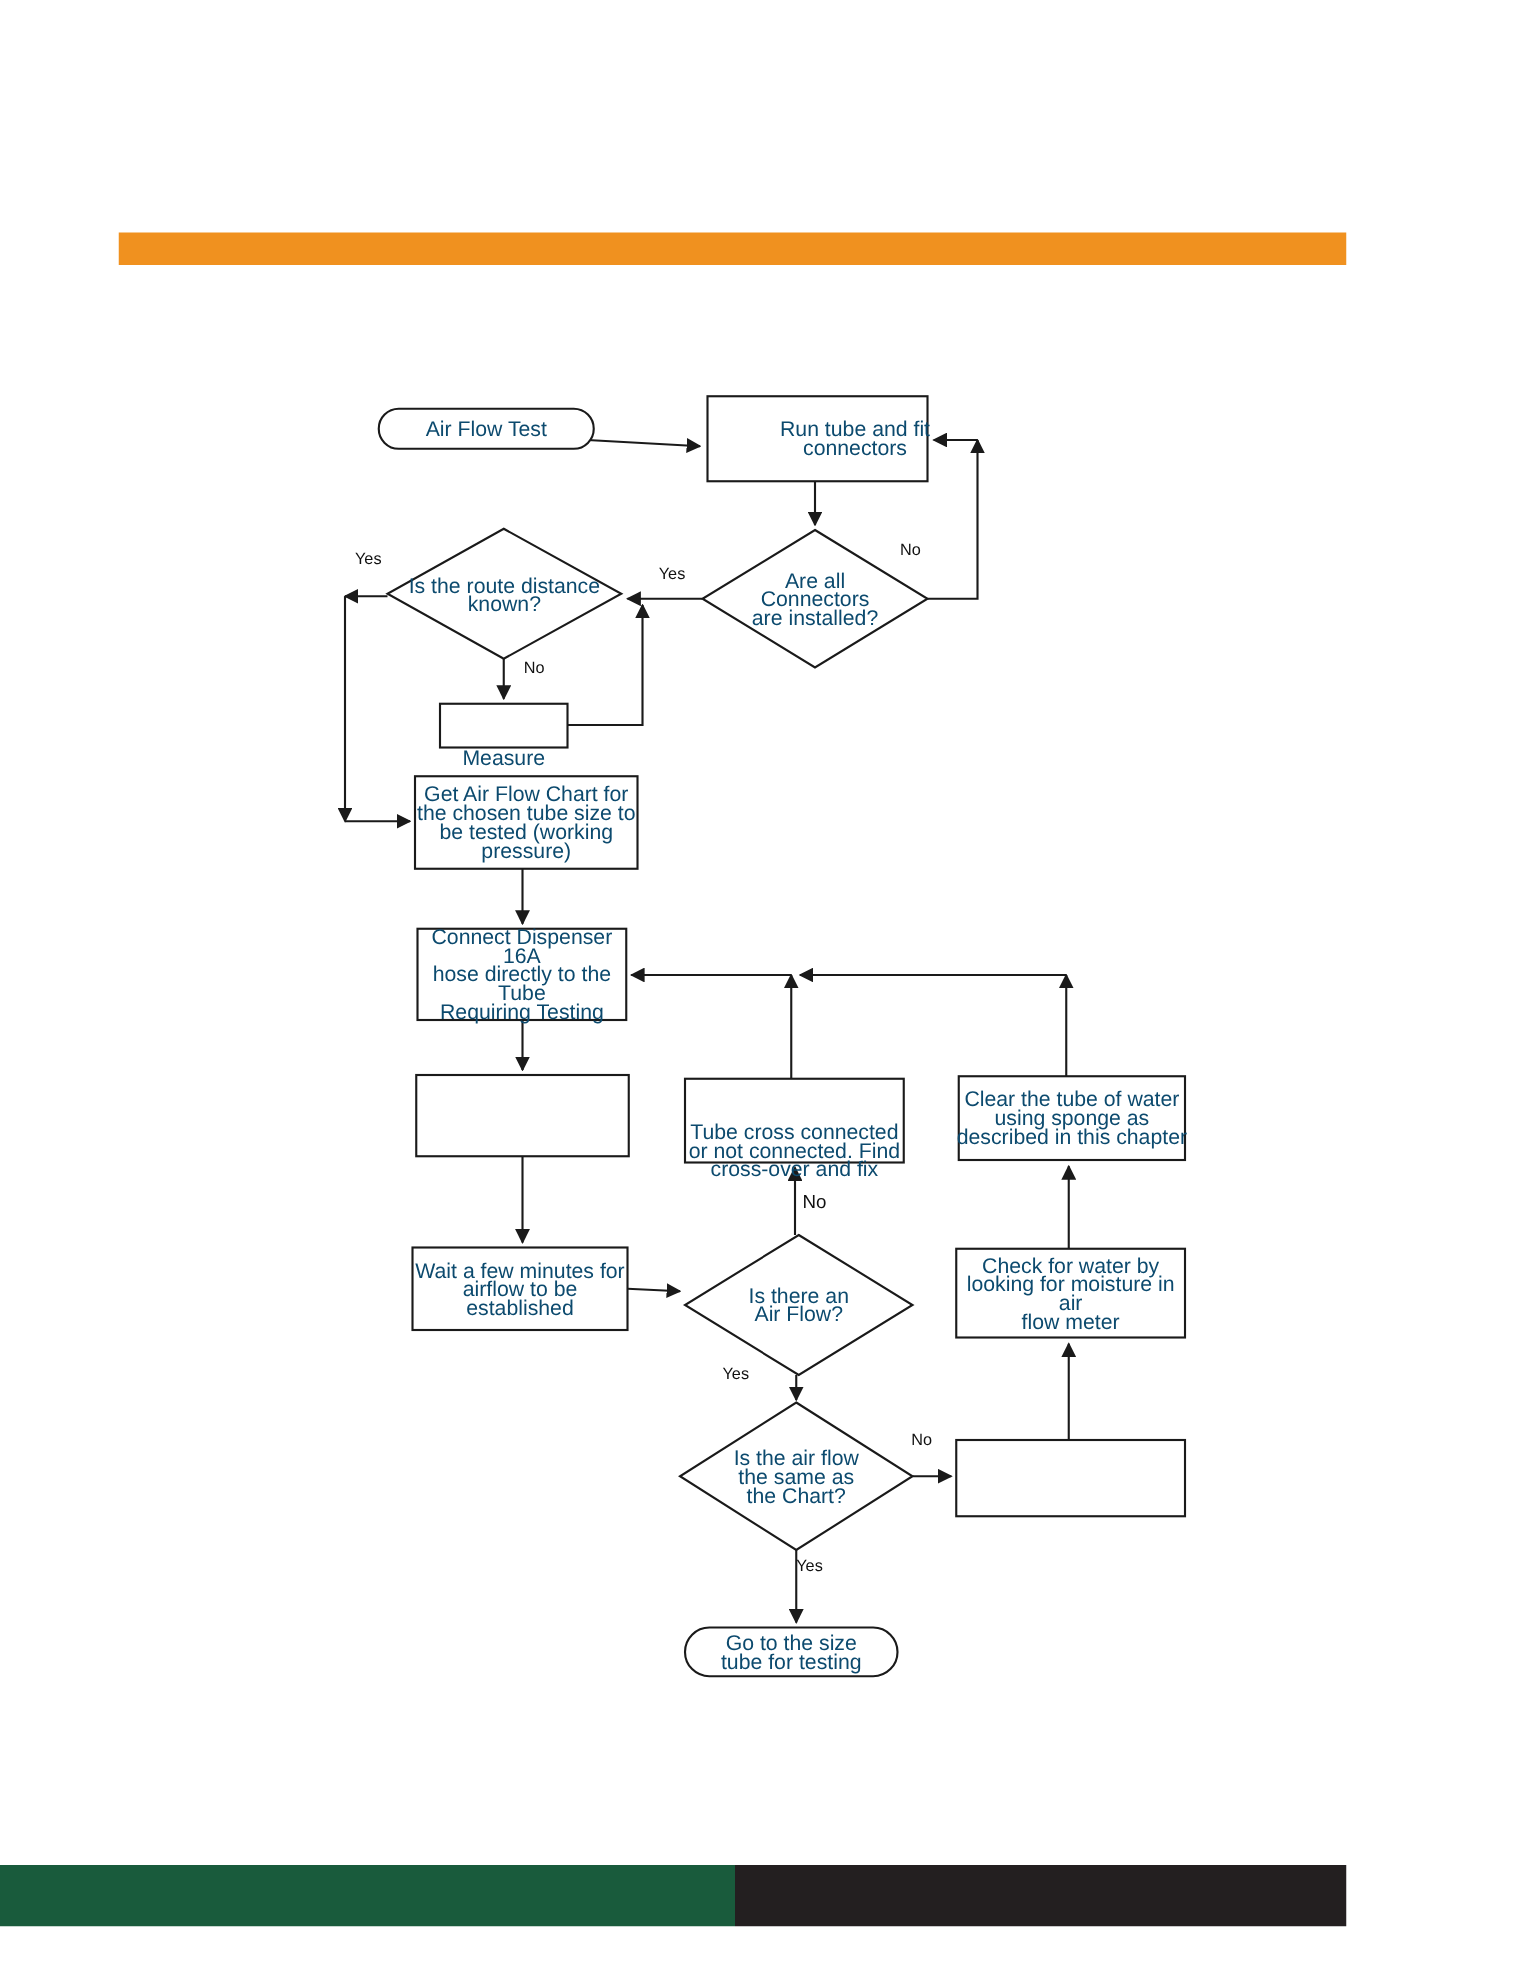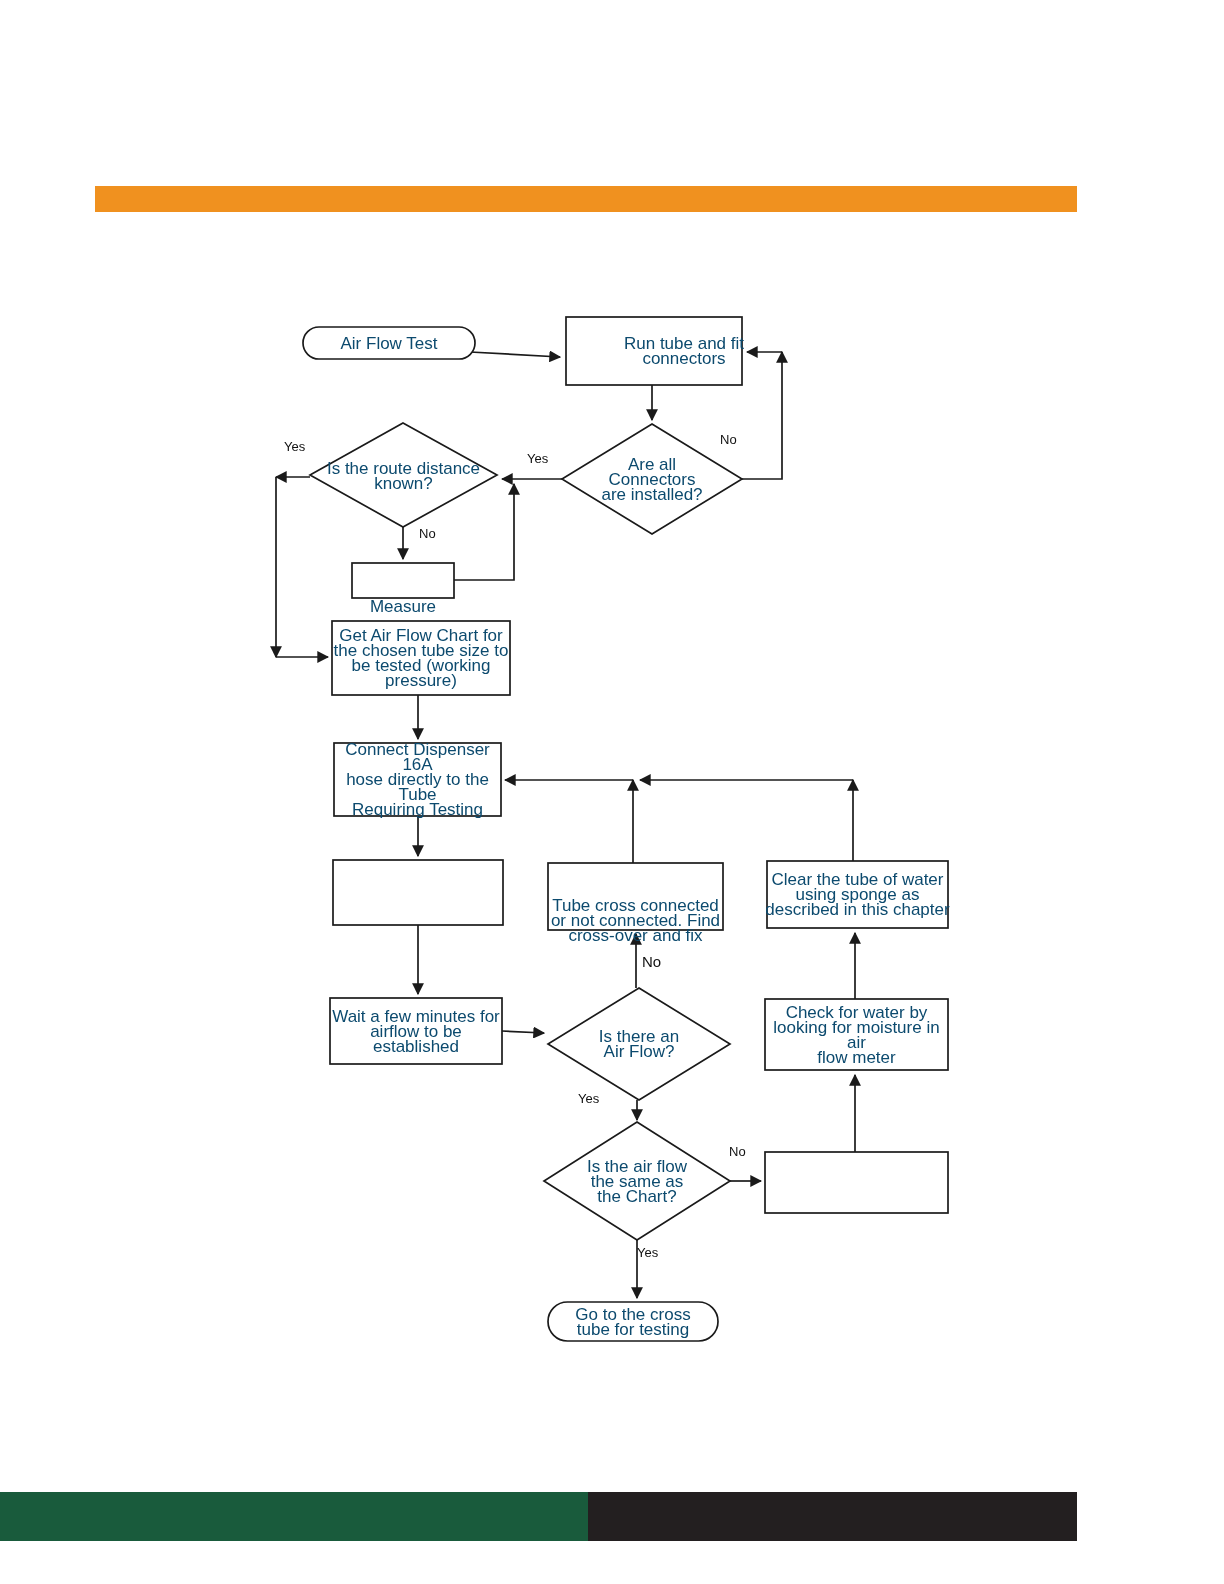--- a/index.html
+++ b/index.html
@@ -182,21 +182,21 @@
 using sponge as
 described in this chapter</div>
   <div class="node-label" style="left:566px; top:1008px; width:146px; height:72px;">Is there an
 Air Flow?</div>
   <div class="node-label" style="left:763px; top:999px;  width:187px; height:71px;">Check for water by
 looking for moisture in air
 flow meter</div>
   <div class="node-label" style="left:562px; top:1136px; width:150px; height:90px;">Is the air flow
 the same as
 the Chart?</div>
-  <div class="node-label" style="left:548px; top:1302px; width:170px; height:39px;">Go to the cross
+  <div class="node-label" style="left:548px; top:1302px; width:170px; height:39px;">Go to the size
 tube for testing</div>
 
   <div class="edge-label" style="left:284px; top:440px;">Yes</div>
   <div class="edge-label" style="left:419px; top:527px;">No</div>
   <div class="edge-label" style="left:527px; top:452px;">Yes</div>
   <div class="edge-label" style="left:720px; top:433px;">No</div>
   <div class="edge-label big" style="left:642px; top:955px;">No</div>
   <div class="edge-label" style="left:578px; top:1092px;">Yes</div>
   <div class="edge-label" style="left:729px; top:1145px;">No</div>
   <div class="edge-label" style="left:637px; top:1246px;">Yes</div>

